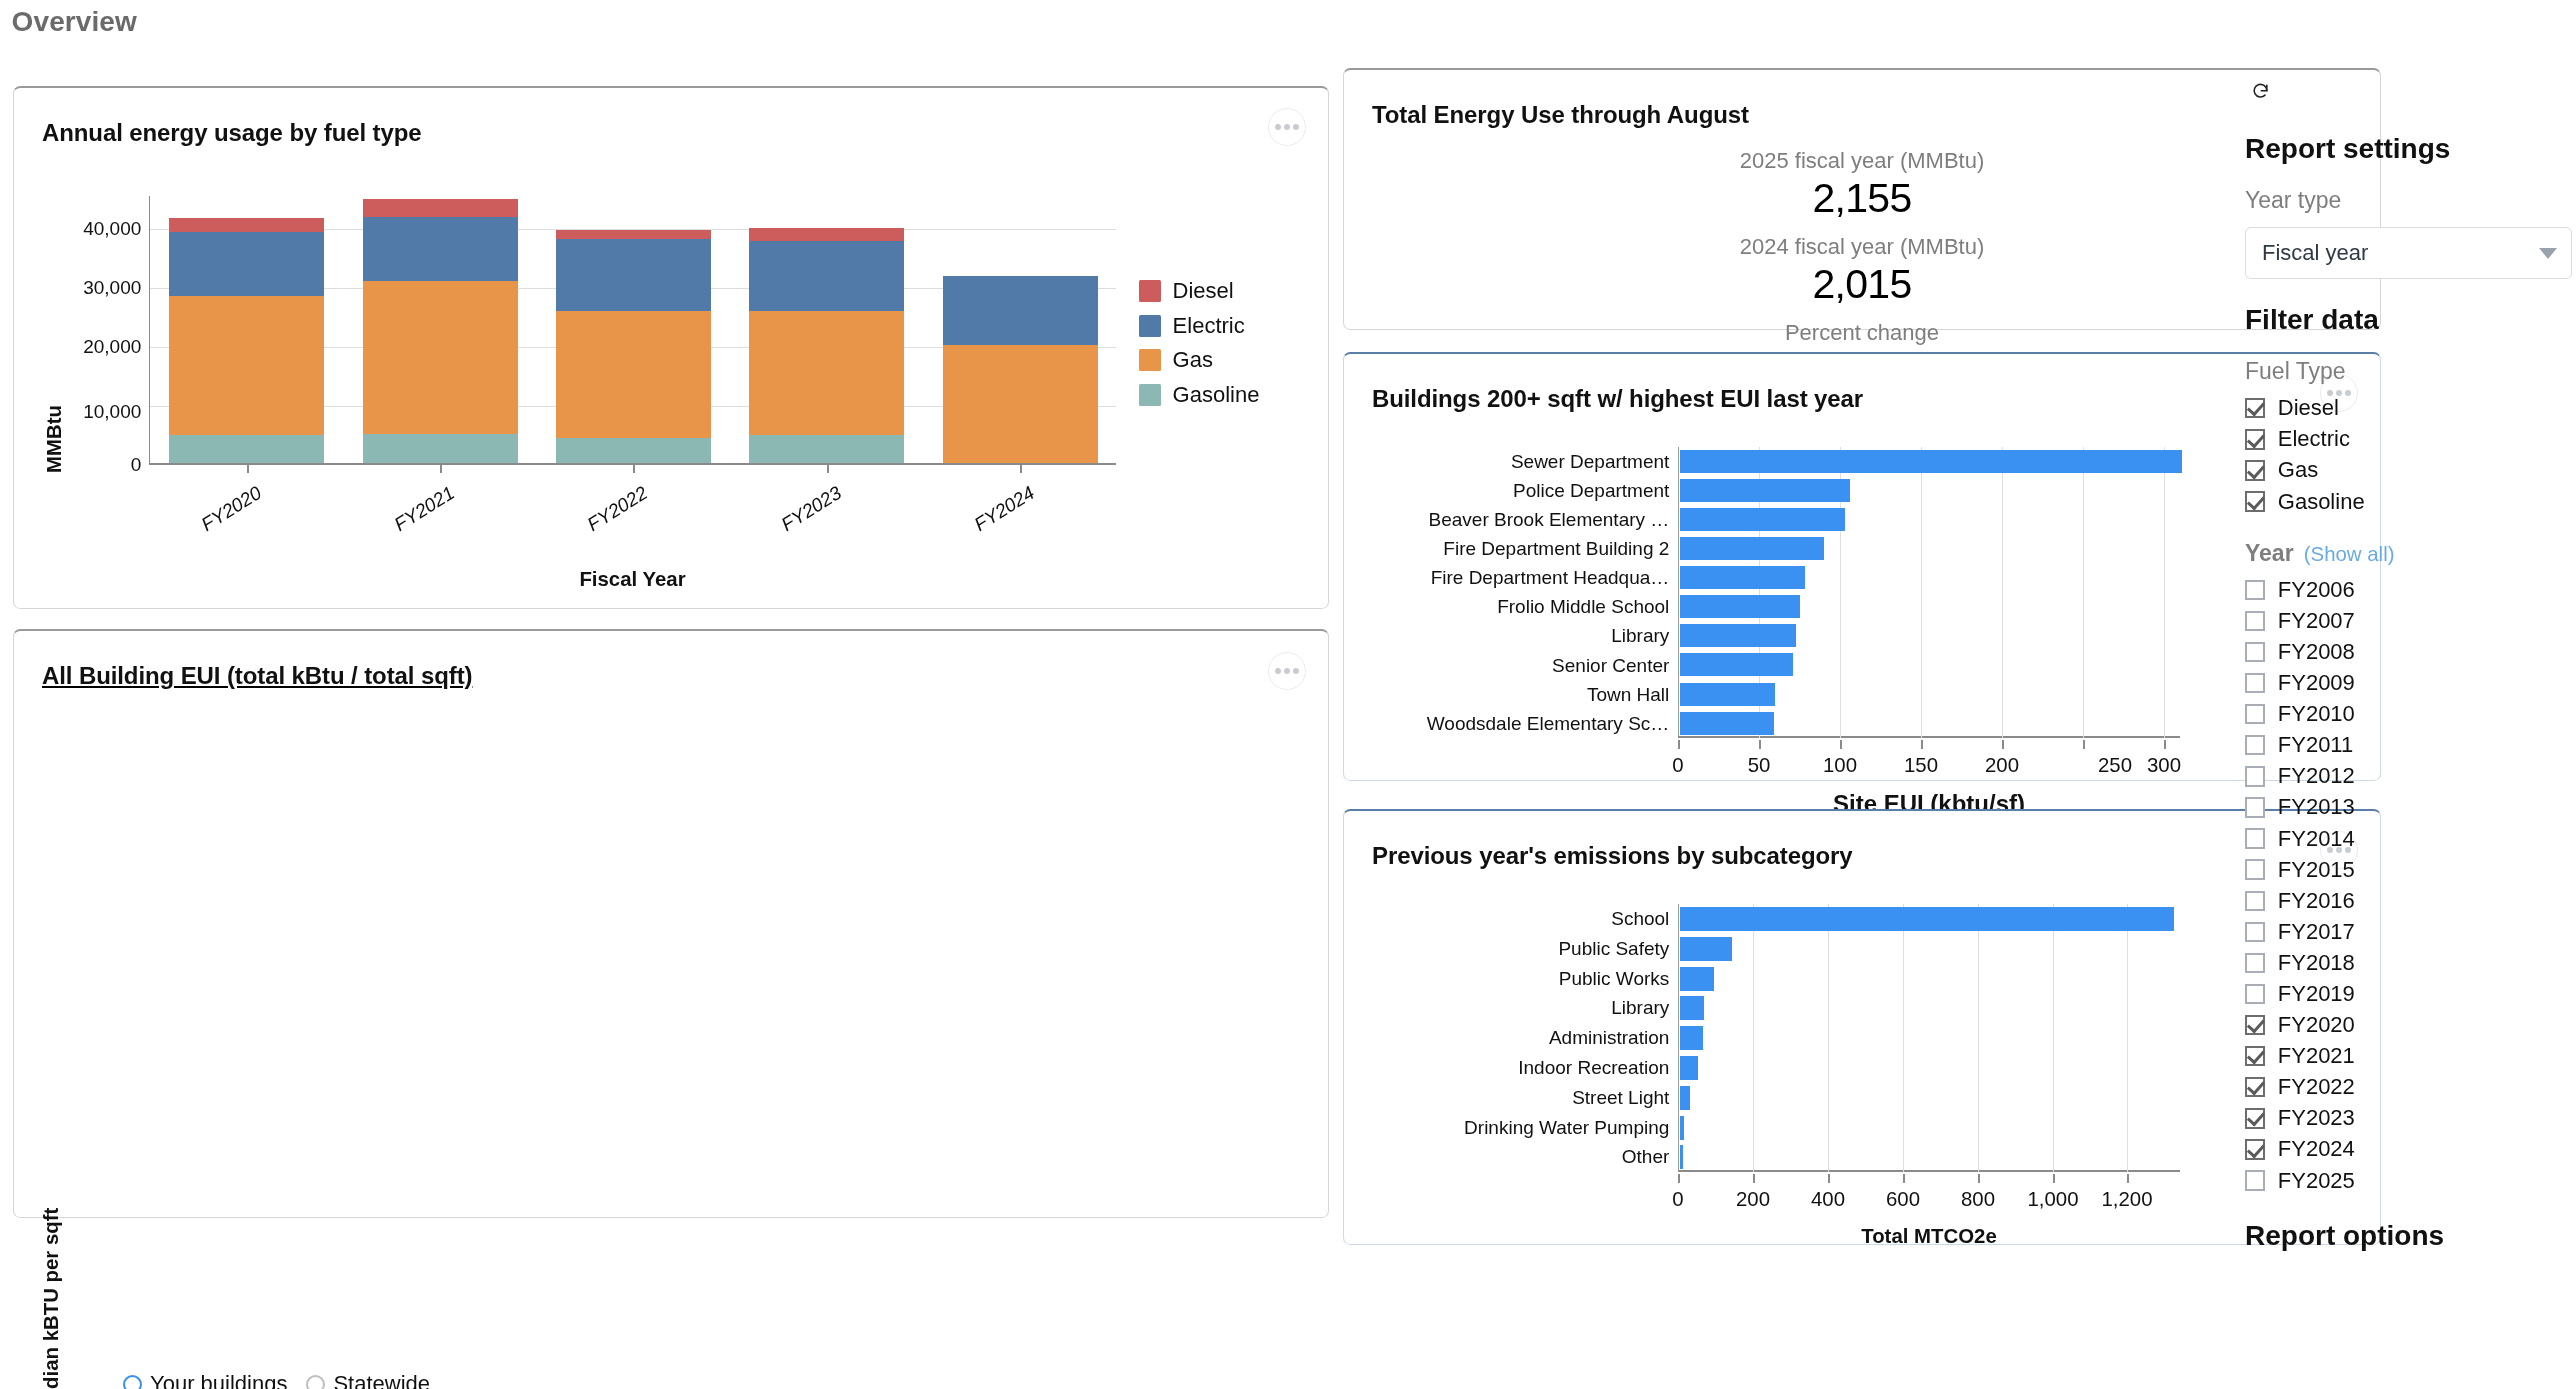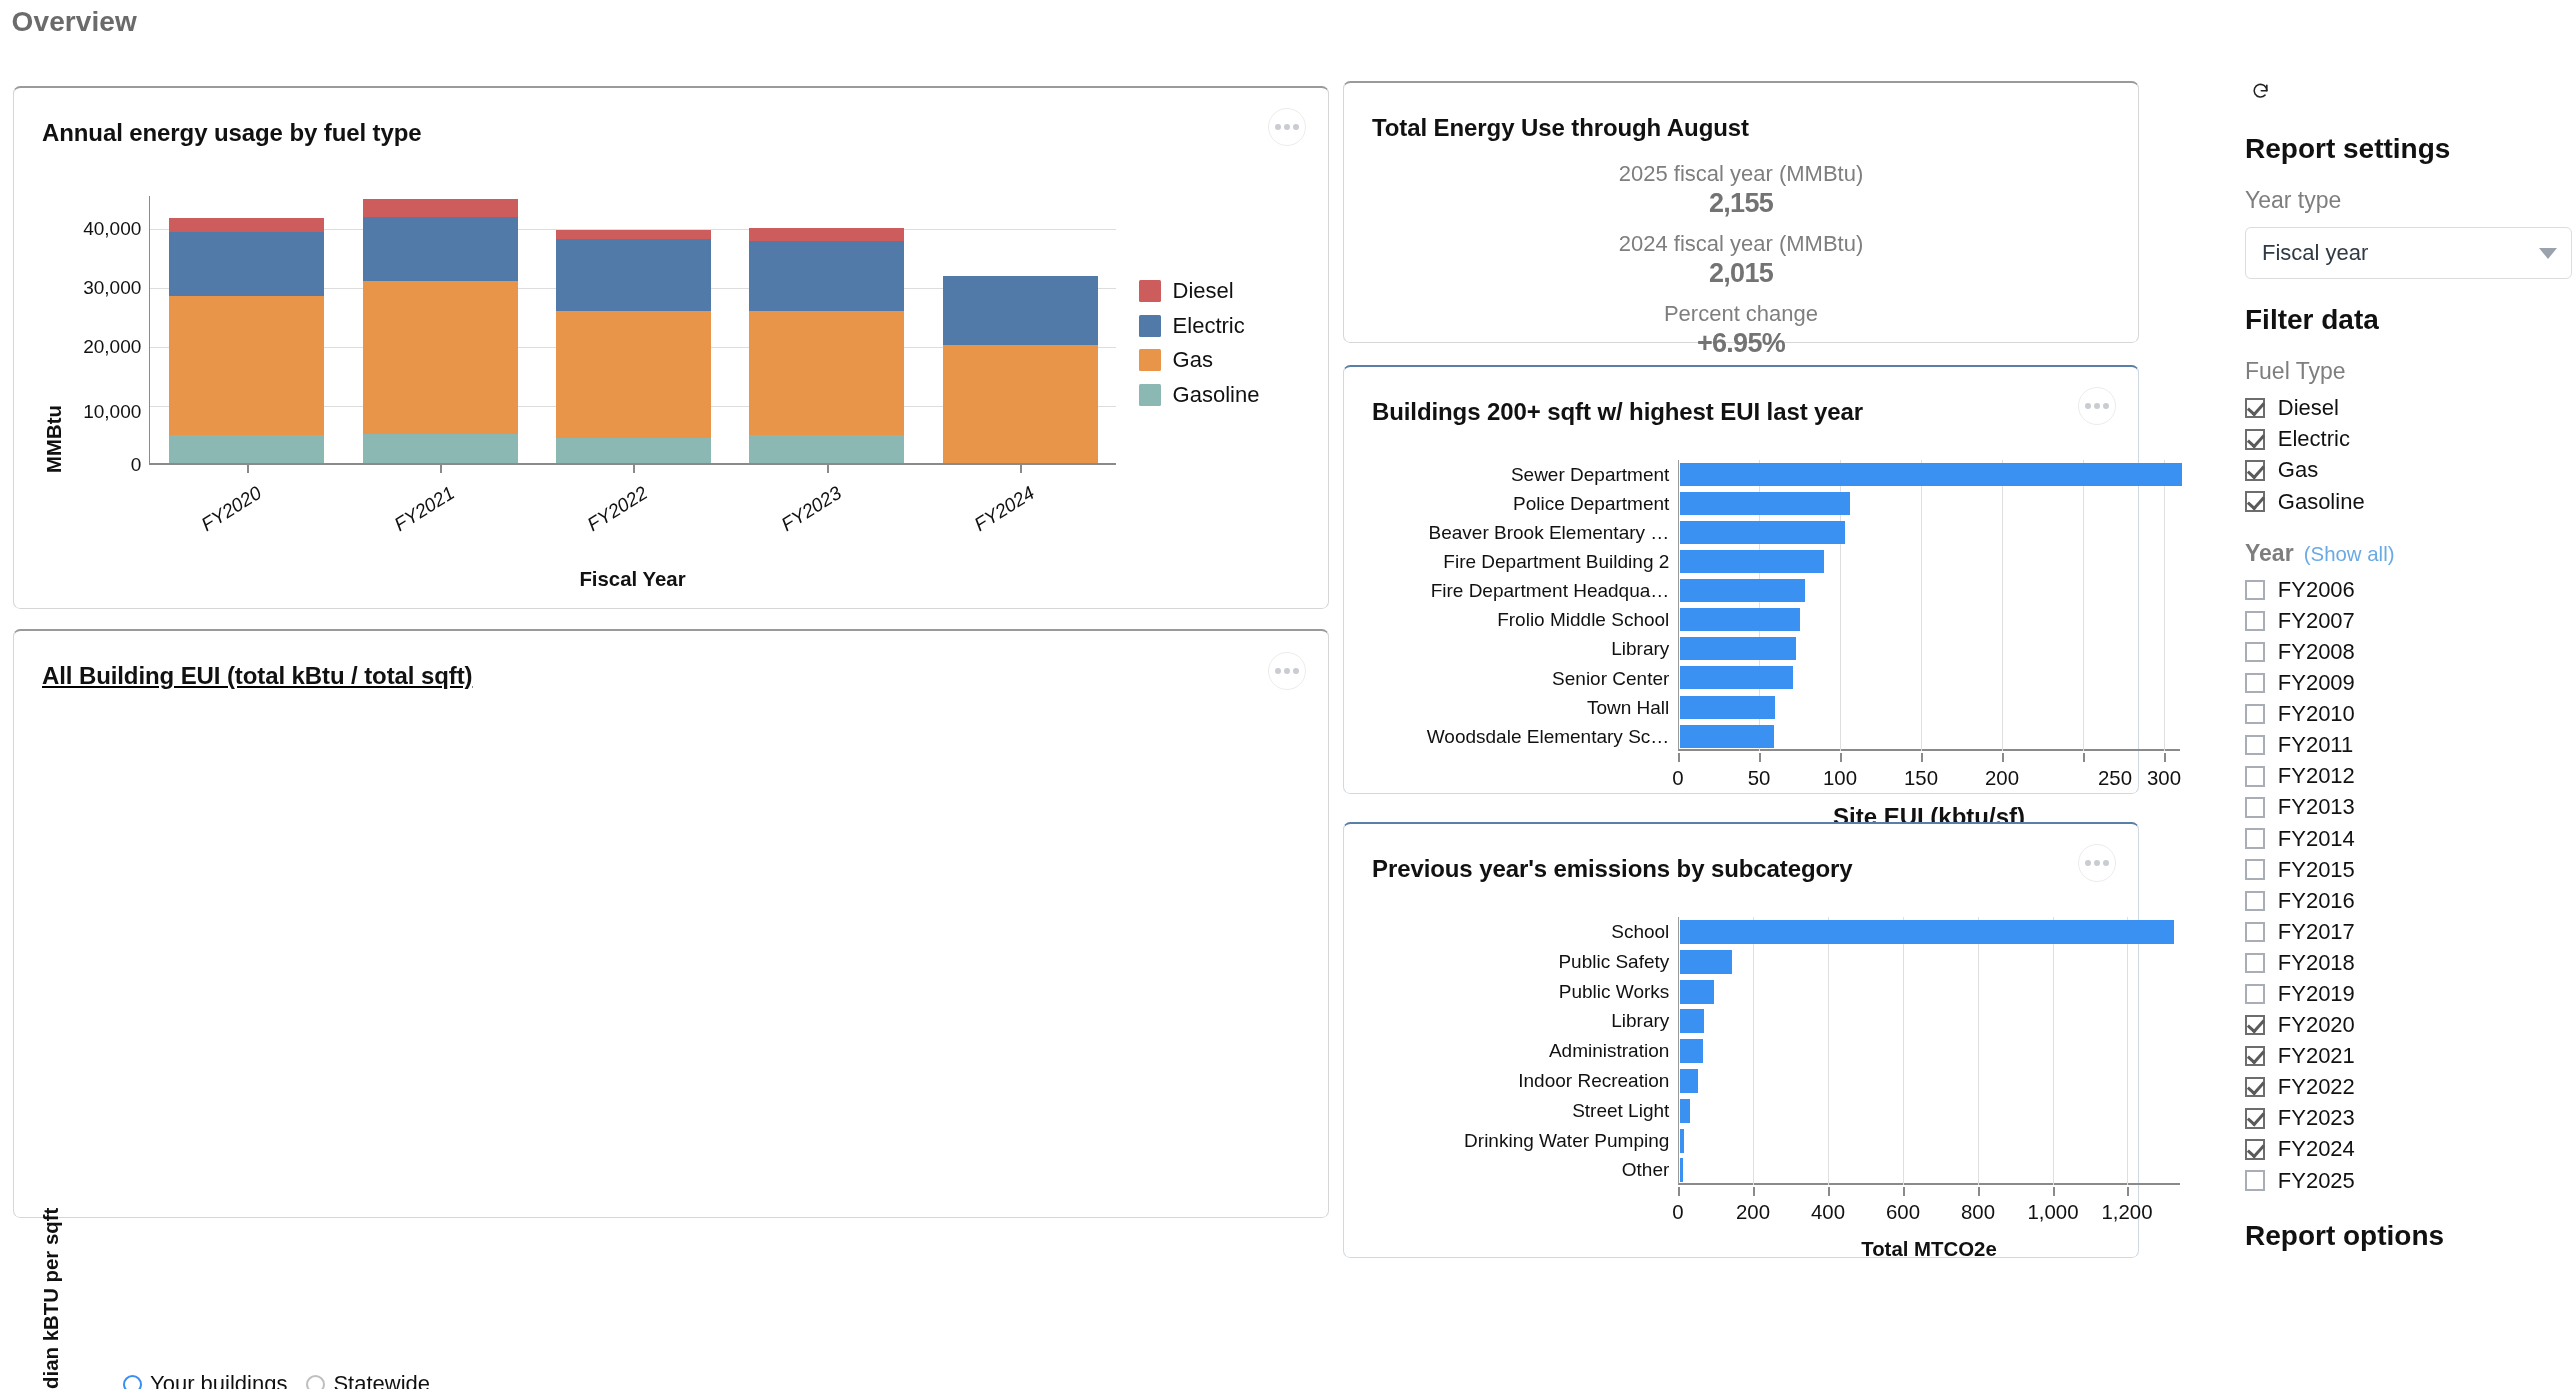--- a/index.html
+++ b/index.html
@@ -16,21 +16,21 @@
     position: absolute;
     left: 11.6px; top: 5.8px;
     font-size: 28px;
     font-weight: bold;
     color: #6b6b6b;
     letter-spacing: 0.1px;
   }
 
   
   .col-left   { position: absolute; left: 13px;   top: 86px; width: 1316px; }
-  .col-mid    { position: absolute; left: 1343px; top: 81px; width: 796px; }
+  .col-mid    { position: absolute; left: 1343px; top: 68px; width: 1038px; }
   .col-right  { position: absolute; left: 2245px; top: 79px; width: 327px; }
 
   
   .card {
     background: #ffffff;
     border: 1.5px solid #d6d6d6;
     border-top: 2.2px solid #9a9a9a;
     border-radius: 7.3px;
     position: relative;
   }
@@ -100,21 +100,21 @@
   .ln-radio { display: flex; align-items: center; gap: 8px; cursor: pointer; }
   .ln-circle { width: 19px; height: 19px; border-radius: 50%; border: 2.9px solid #bfbfbf; background: #fff; }
   .ln-circle.on { border-color: #3b8ff3; }
   .ln-label { font-size: 22px; color: #111; }
   #card-eui .axis-label-y { left: 26px; top: 963px; font-size: 20.4px; }
 
   
   #card-total { height: 262px; }
   .tot-wrap { text-align: center; padding-top: 19px; }
   .tot-cap { font-size: 22px; color: #7e7e7e; margin-bottom: 1.5px; }
-  .tot-val { font-size: 27px; font-weight: bold; color: #737373; margin-bottom: 11.6px; letter-spacing: -0.7px; }
+  .tot-val { font-size: 41px; font-weight: normal; color: #000000; margin-bottom: 11.6px; letter-spacing: -0.7px; }
 
   
   .hb-wrap { position: relative; }
   .hb-name {
     text-align: right; font-size: 19px; color: #111;
     padding-right: 8.7px; white-space: nowrap; overflow: hidden;
   }
   .hb-bar { background: #3b91f2; height: 100%; }
   .hb-plot-border { position: absolute; border-left: 1.5px solid #9a9a9a; border-bottom:2.2px solid #8a8a8a; pointer-events:none; }
   .hb-vgrid { position: absolute; top: 0; bottom: 0; width: 0.7px; background: #dfdfdf; }

